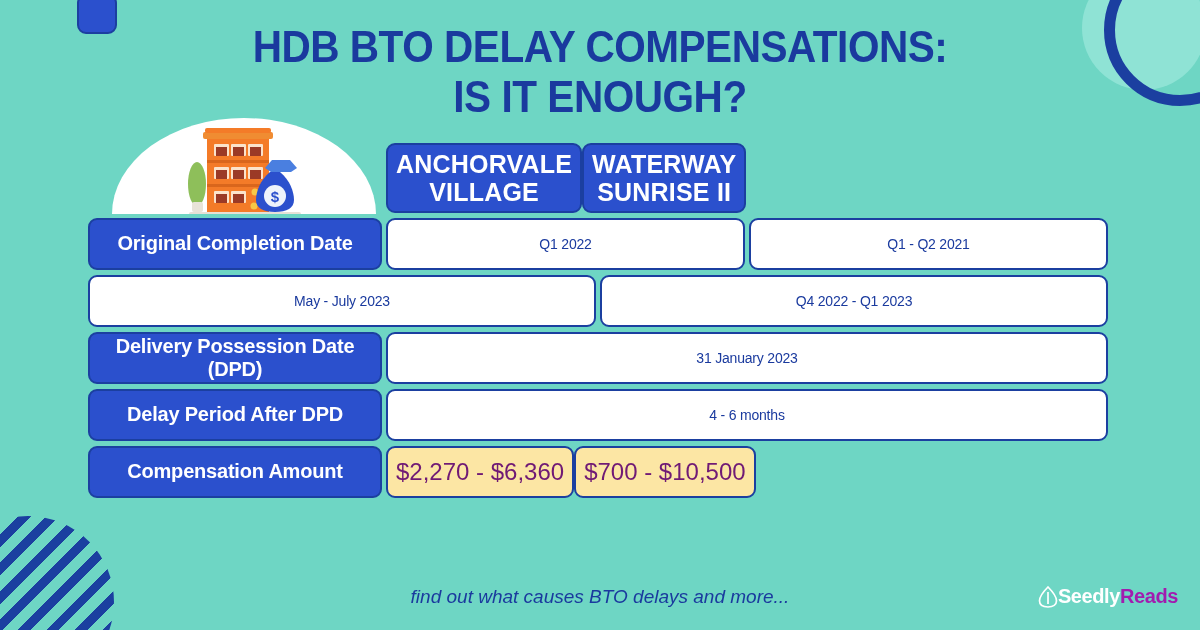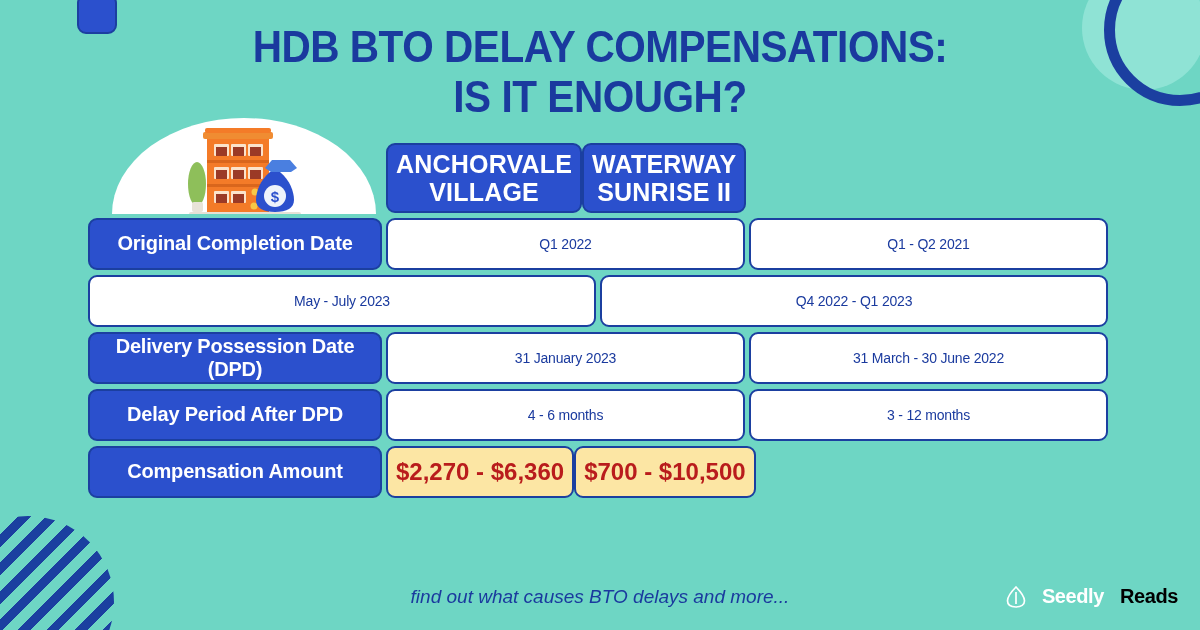--- a/index.html
+++ b/index.html
@@ -142,22 +142,22 @@
     font-size:25px;
     line-height:1.14;
     letter-spacing:0.2px;
     text-transform:uppercase;
     white-space:pre-line;
   }
 
   .highlight-cell {
     background:#fce6a4;
     border:2px solid #1b3fa0;
-    color:#b91c1c;
-    font-weight:bold;
+    color:#701a75;
+    font-weight:normal;
     font-size:24px;
   }
 
   .h-head  { height:70px; }
   .h-row   { height:52px; }
 
   
   .footer-note {
     position:absolute;
     left:0; right:0; bottom:22px;
@@ -166,29 +166,29 @@
     font-size:19px;
     font-style:italic;
     font-weight:500;
   }
 
   .logo {
     position:absolute;
     right:22px; bottom:22px;
     display:flex;
     align-items:center;
-    gap:16px;
+    gap:0;
   }
   .logo-text {
     font-size:20px;
     font-weight:bold;
     letter-spacing:-0.4px;
   }
   .logo-seedly { color:#ffffff; }
-  .logo-reads  { color:#000000; }
+  .logo-reads  { color:#a21caf; }
 </style>
 </head>
 <body>
 
 <div class="deco-circle-mint"></div>
 <div class="deco-ring"></div>
 <div class="deco-stripes"></div>
 <div class="deco-blue-sq"></div>
 
 <div class="title">HDB BTO DELAY COMPENSATIONS:
@@ -257,27 +257,25 @@
   </div>
 
   <div class="row h-row">
     <div class="cell data-cell">May - July 2023</div>
     <div class="cell data-cell">Q4 2022 - Q1 2023</div>
   </div>
 
   <div class="row h-row">
     <div class="cell label-cell">Delivery Possession Date (DPD)</div>
     <div class="cell data-cell">31 January 2023</div>
-    <div class="cell data-cell">31 March - 30 June 2022</div>
   </div>
 
   <div class="row h-row">
     <div class="cell label-cell">Delay Period After DPD</div>
     <div class="cell data-cell">4 - 6 months</div>
-    <div class="cell data-cell">3 - 12 months</div>
   </div>
 
   <div class="row h-row">
     <div class="cell label-cell">Compensation Amount</div>
     <div class="cell highlight-cell">$2,270 - $6,360</div>
     <div class="cell highlight-cell">$700 - $10,500</div>
   </div>
 
 </div>
 

